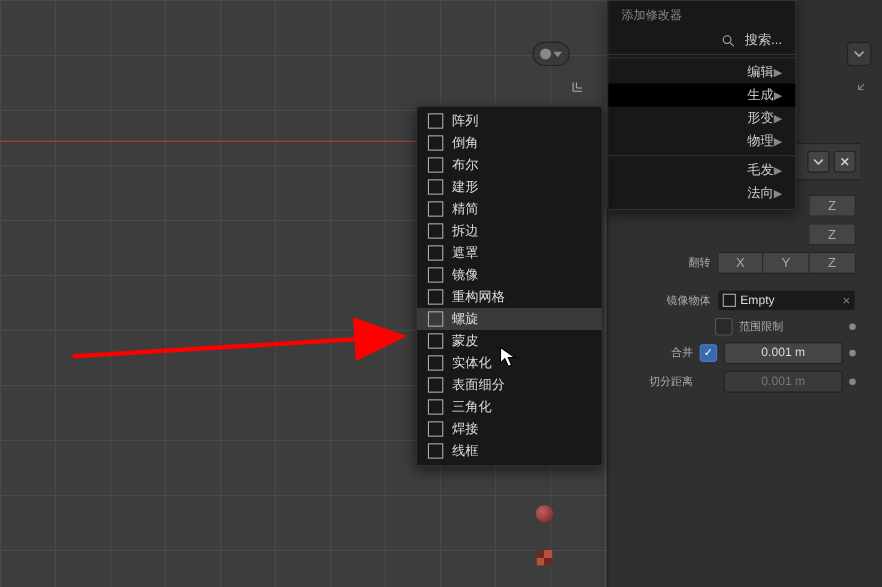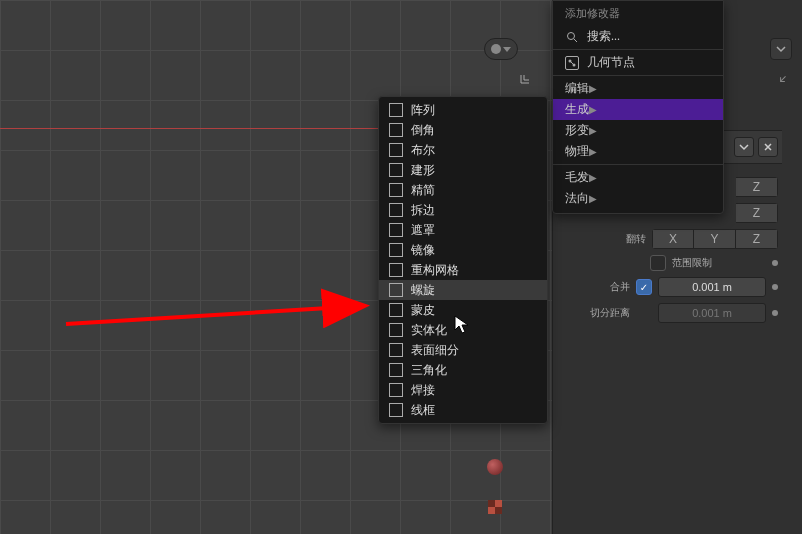--- a/index.html
+++ b/index.html
@@ -113,43 +113,42 @@
       box-shadow: 0 4px 12px rgba(0,0,0,0.5);
     }
     .main-menu .header {
       padding: 5px 12px;
       color: #888;
       font-size: 11px;
     }
     .main-menu .mitem {
       display: flex;
       align-items: center;
-      justify-content: flex-start;
+      justify-content: flex-end;
       padding: 3px 12px;
       height: 21px;
       cursor: pointer;
-      font-family: Liberation Serif, serif;
     }
     .main-menu .mitem .left {
       display: flex;
       align-items: center;
       gap: 8px;
     }
     .main-menu .mitem .icn {
       width: 14px; height: 14px;
       border: 1px solid #aaa;
       border-radius: 50%;
       display: flex; align-items: center; justify-content: center;
       font-size: 9px;
     }
     .main-menu .mitem .arrow {
       color: #888;
       font-size: 10px;
     }
-    .main-menu .mitem.active { background: #4c1d95; }
+    .main-menu .mitem.active { background: #000000; }
     .main-menu .sep { height: 1px; background: #333; margin: 2px 0; }
     .right-panel {
       position: absolute;
       top: 0;
       right: 0;
       width: 250px;
       height: 534px;
       background: #303030;
       border-left: 1px solid #222;
     }
@@ -364,20 +363,28 @@
 
     <div class="field-row">
       <span class="lbl">翻转</span>
       <div class="btn-grp wide">
         <div class="b">X</div>
         <div class="b">Y</div>
         <div class="b">Z</div>
       </div>
     </div>
 
+    <div class="field-row" style="margin-top:8px">
+      <span class="lbl">镜像物体</span>
+      <div class="obj-field">
+        <div class="cube-ic"></div>
+        <span class="txt">Empty</span>
+        <span class="x">×</span>
+      </div>
+    </div>
 
     <div class="field-row">
       <div class="chk"></div>
       <span class="lbl" style="width:94px;text-align:left">范围限制</span>
       <div class="dot-ic"></div>
     </div>
 
     <div class="field-row">
       <span class="lbl">合并</span>
       <div class="chk on"></div>
@@ -402,32 +409,20 @@
       <span class="icn" style="border:none">
         <svg width="12" height="12" viewBox="0 0 12 12">
             <circle cx="5" cy="5" r="3.5" stroke="#aaa" fill="none"></circle>
             <line x1="8" y1="8" x2="11" y2="11" stroke="#aaa"></line>
           </svg>
       </span>
       <span>搜索...</span>
     </div>
   </div>
   <div class="sep"></div>
-  <div class="mitem">
-    <div class="left">
-      <span class="icn" style="border-radius:2px">
-        <svg width="10" height="10" viewBox="0 0 10 10">
-            <circle cx="3" cy="3" r="1.5" fill="#aaa"></circle>
-            <circle cx="7" cy="7" r="1.5" fill="#aaa"></circle>
-            <line x1="3" y1="3" x2="7" y2="7" stroke="#aaa"></line>
-          </svg>
-      </span>
-      <span>几何节点</span>
-    </div>
-  </div>
   <div class="sep"></div>
   <div class="mitem">
     <div class="left">
         <span>编辑</span>
       </div>
     <span class="arrow">▶</span>
   </div>
   <div class="mitem active">
     <div class="left">
         <span>生成</span>

